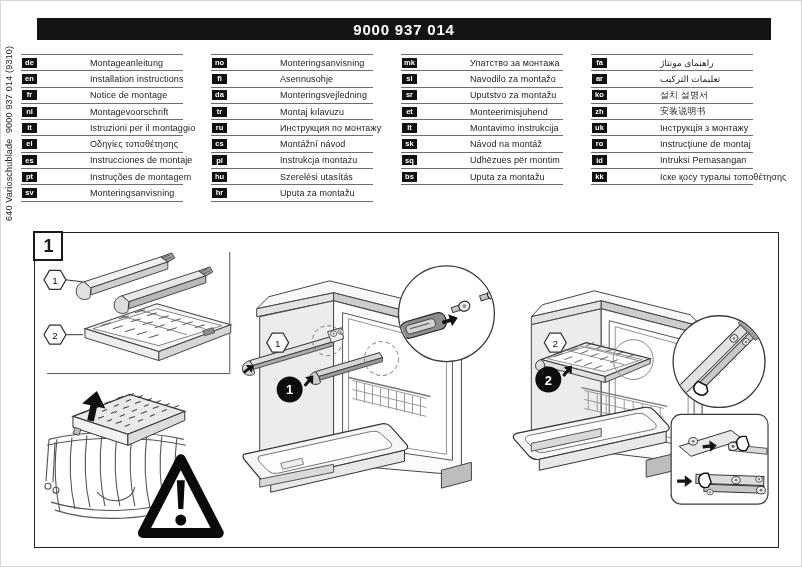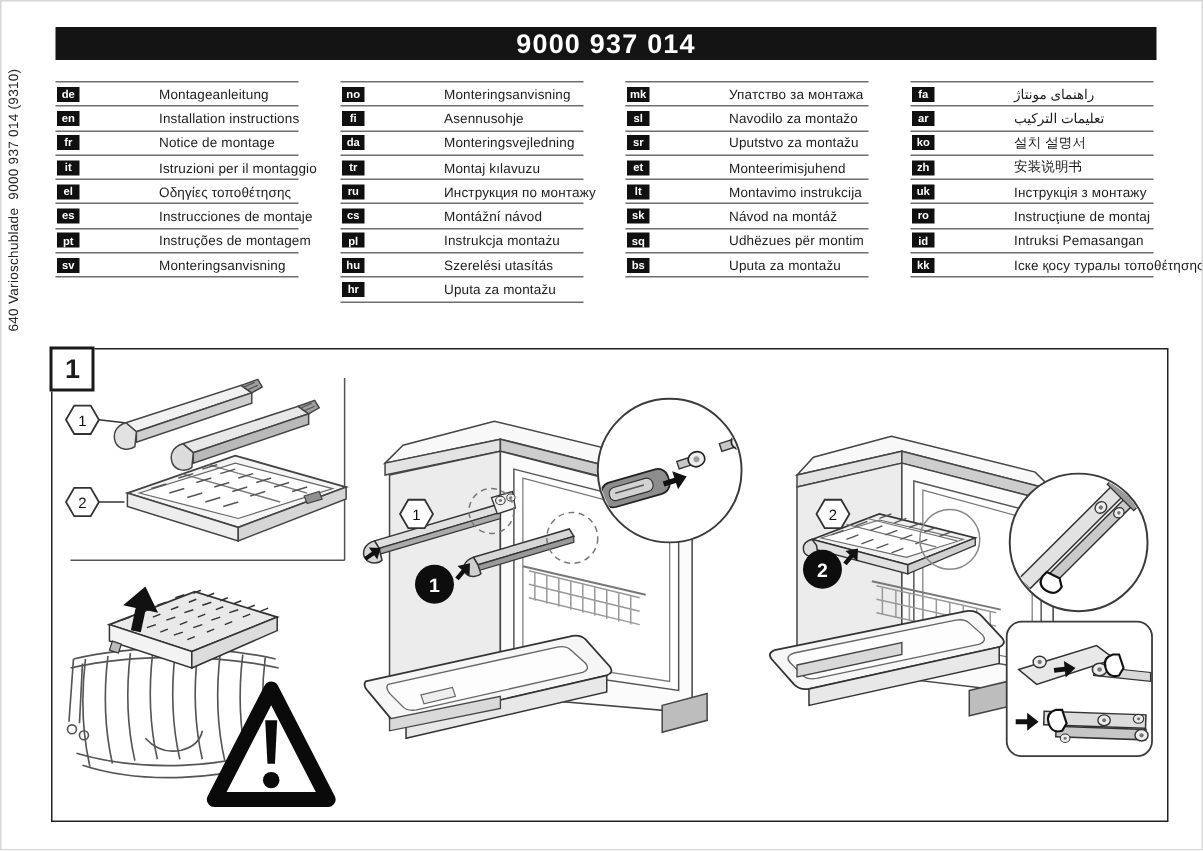--- a/index.html
+++ b/index.html
@@ -12,24 +12,24 @@
   .vtext{
     position:absolute;left:3px;top:28px;height:192px;width:14px;
     writing-mode:vertical-rl;transform:rotate(180deg);
     font-size:9px;letter-spacing:.2px;color:#222;white-space:pre;
   }
   
   .header-bar{
     position:absolute;left:36px;top:17px;width:734px;height:22px;background:#141414;
     display:flex;align-items:center;justify-content:center;
   }
-  .header-bar span{color:#fff;font-size:18px;font-weight:700;letter-spacing:.8px;}
+  .header-bar span{color:#fff;font-size:15px;font-weight:700;letter-spacing:.8px;}
   
   .lang-table{
-    position:absolute;left:36px;top:53px;width:734px;
+    position:absolute;left:20px;top:53px;width:734px;
     display:grid;grid-template-columns:repeat(4,162px);column-gap:28px;
   }
   .lang-col{border-bottom:1px solid #6e6e6e;align-self:start;}
   .lang-row{
     display:flex;align-items:center;gap:5px;height:16.3px;
     border-top:1px solid #6e6e6e;padding-left:1px;box-sizing:border-box;
   }
   .lang-code{
     min-width:15px;height:10px;background:#101010;color:#fff;
     font-size:7.5px;font-weight:700;line-height:1;
@@ -74,20 +74,24 @@
         <div class="lang-row">
           <span class="lang-code">en</span>
           <span class="lang-label">Installation instructions</span>
         </div>
 
         <div class="lang-row">
           <span class="lang-code">fr</span>
           <span class="lang-label">Notice de montage</span>
         </div>
 
+        <div class="lang-row">
+          <span class="lang-code">nl</span>
+          <span class="lang-label">Montagevoorschrift</span>
+        </div>
 
         <div class="lang-row">
           <span class="lang-code">it</span>
           <span class="lang-label">Istruzioni per il montaggio</span>
         </div>
 
         <div class="lang-row">
           <span class="lang-code">el</span>
           <span class="lang-label">Οδηγίες τοποθέτησης</span>
         </div>

